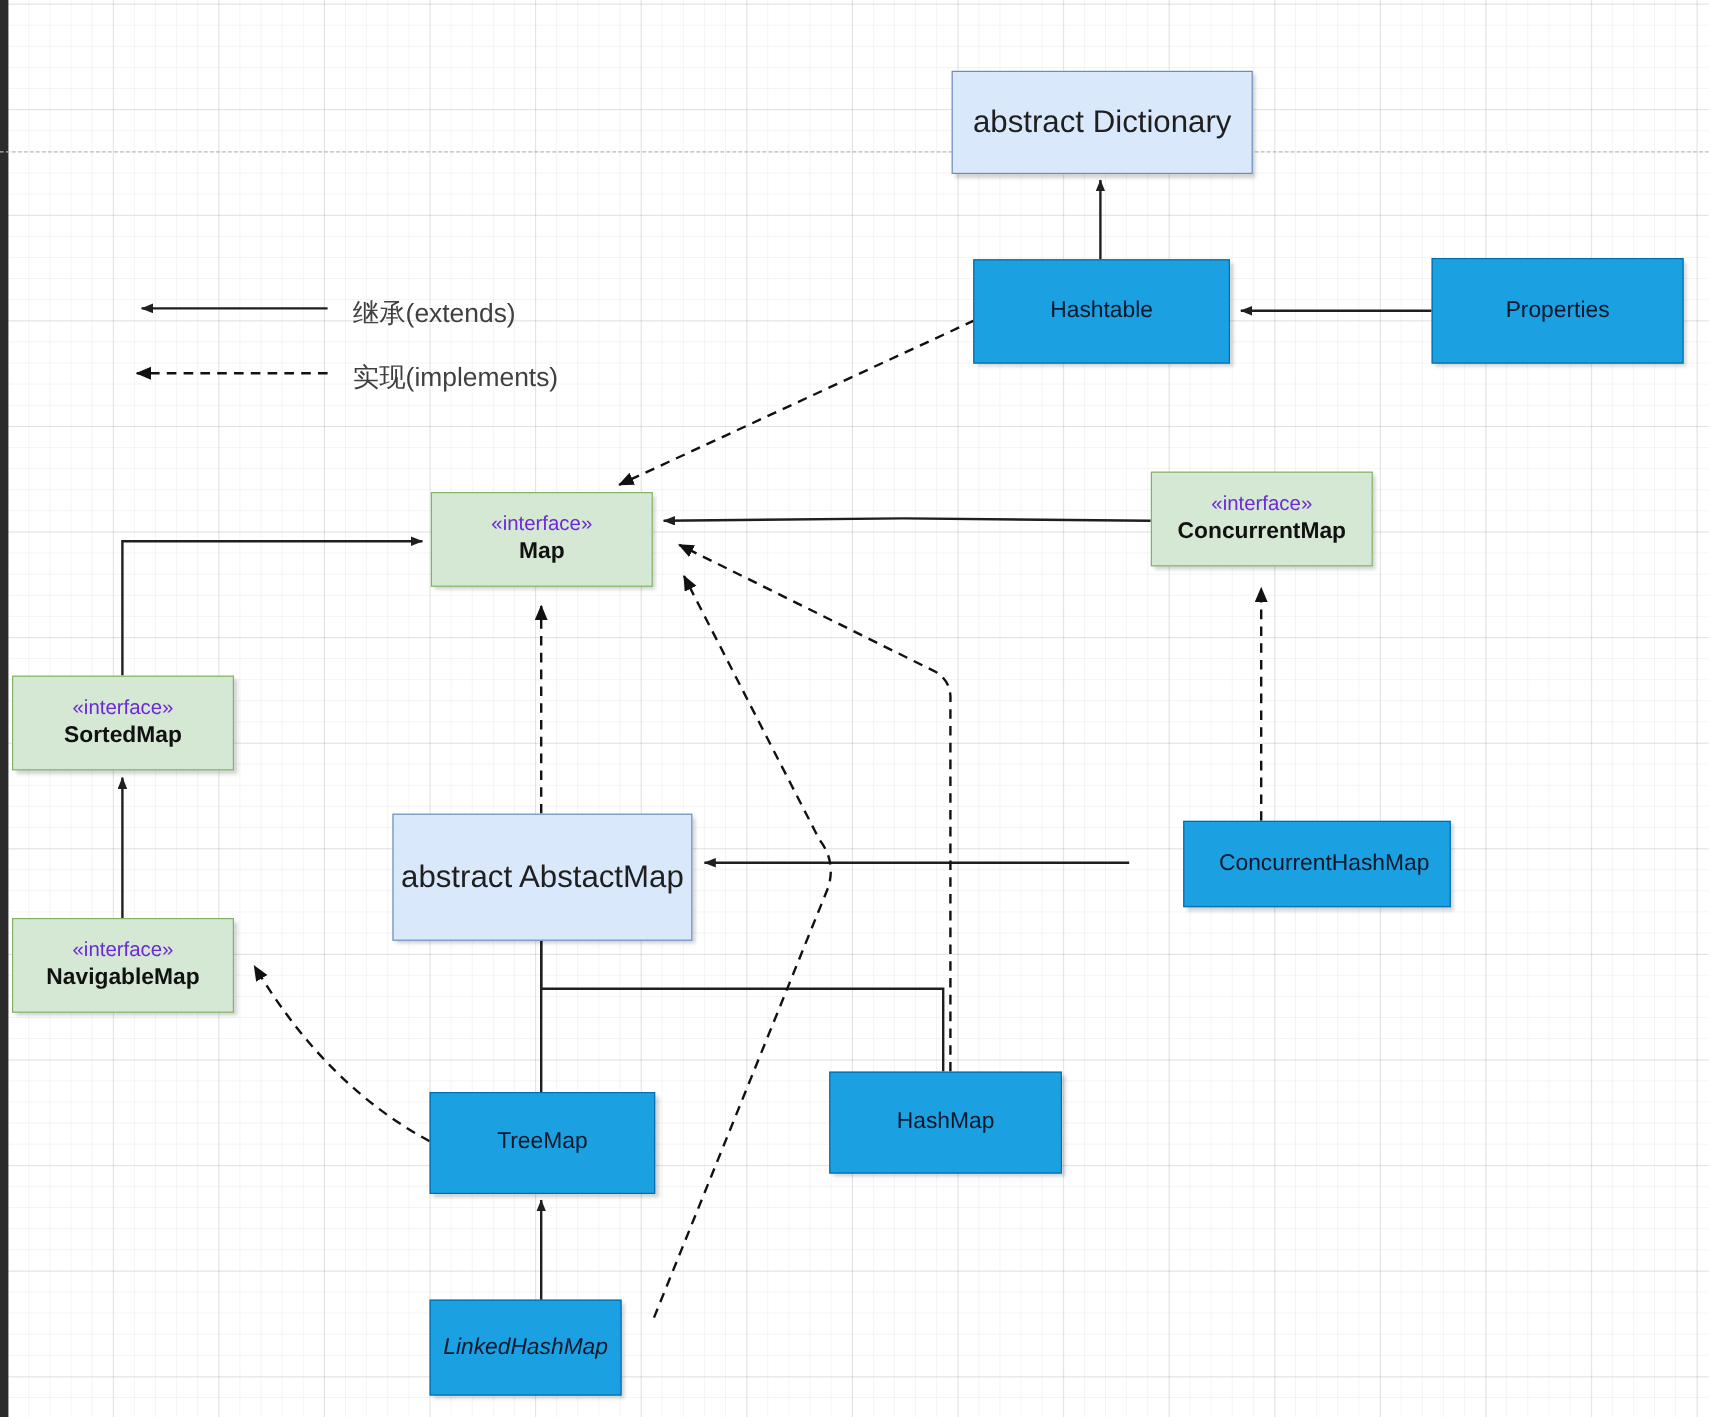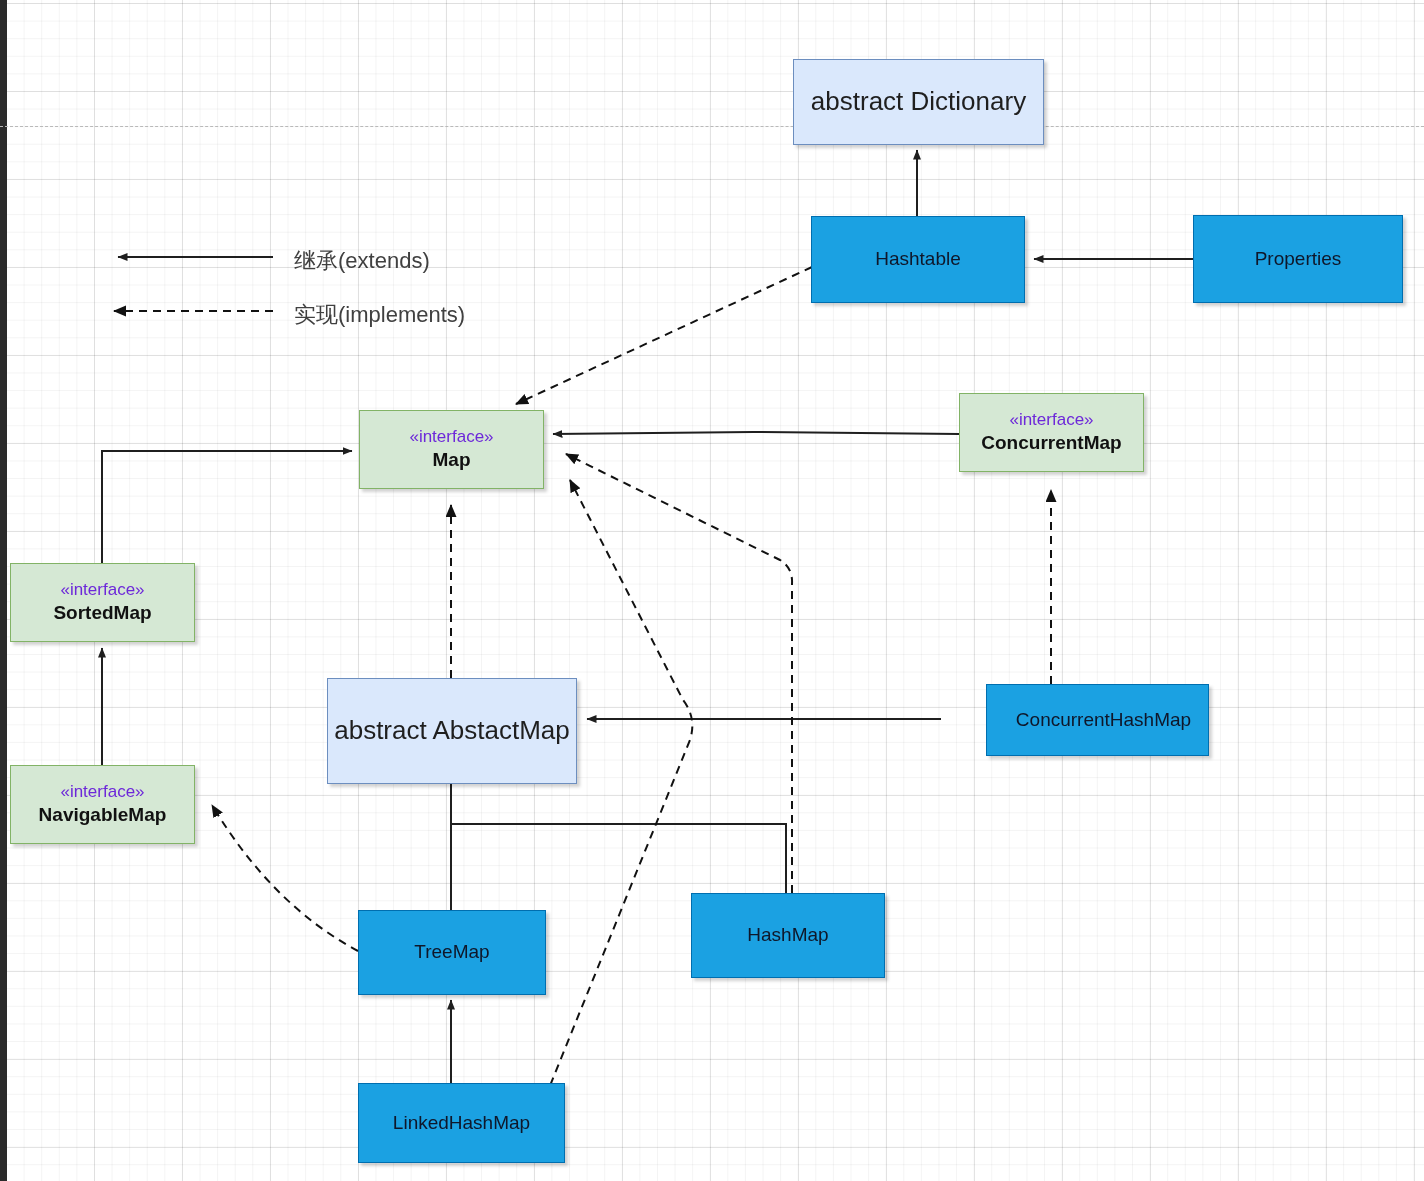--- a/index.html
+++ b/index.html
@@ -224,17 +224,17 @@
   </div>
 
   <div class="node blue" style="left:358px; top:910px; width:188px; height:85px;">
     <span>TreeMap</span>
   </div>
 
   <div class="node blue" style="left:691px; top:893px; width:194px; height:85px;">
     <span>HashMap</span>
   </div>
 
-  <div class="node blue" style="left:358px; top:1083px; width:207px; height:80px;">
+  <div class="node blue" style="left:358px; top:1083px; width:160px; height:80px;font-style:italic;">
     <span>LinkedHashMap</span>
   </div>
 
 </div>
 
 </body></html>

